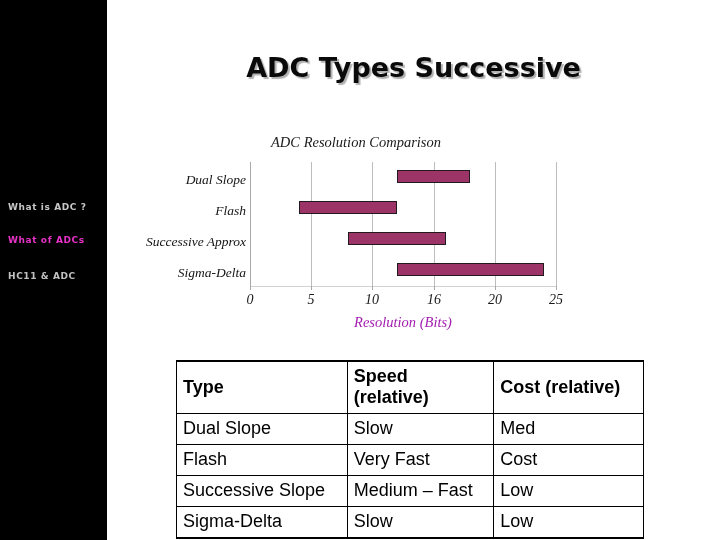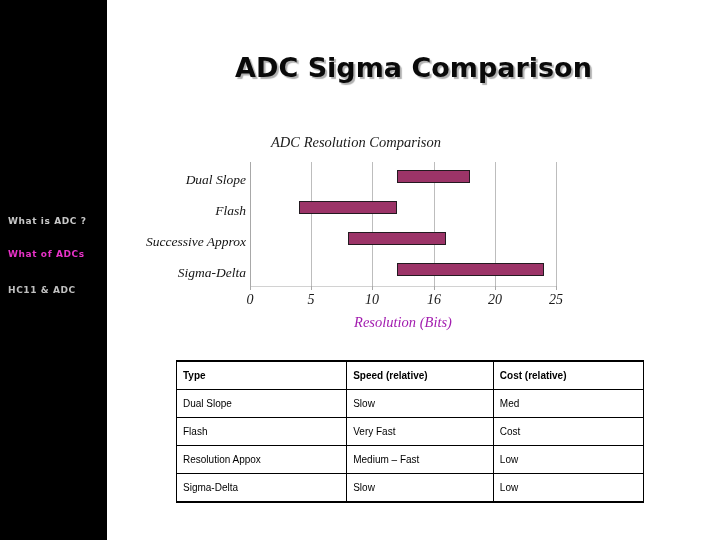--- a/index.html
+++ b/index.html
@@ -31,21 +31,20 @@
     background: #000000;
   }
   .nav-item {
     position: absolute;
     left: 8px;
     font-family: "DejaVu Sans", sans-serif;
     font-size: 9px;
     font-weight: bold;
     letter-spacing: 0.6px;
     white-space: nowrap;
-    margin-top: 14px;
   }
   #nav-0 { top: 202px; color: #c8c8c8; }
   #nav-1 { top: 235px; color: #e832c8; }
   #nav-2 { top: 271px; color: #c0c0c0; }
 
   
   #page-title {
     position: absolute;
     left: 107px;
     top: 52px;
@@ -149,21 +148,21 @@
   }
 
   
   #comparison-table {
     position: absolute;
     left: 176px;
     top: 360px;
     width: 468px;
     border-collapse: collapse;
     font-family: "Liberation Sans", sans-serif;
-    font-size: 10px;
+    font-size: 18px;
     color: #000000;
     background: #ffffff;
   }
   #comparison-table td, #comparison-table th {
     border: 1.4px solid #000000;
     padding: 4px 6px 5px 6px;
     text-align: left;
     font-weight: normal;
     height: 18px;
     vertical-align: middle;
@@ -183,21 +182,21 @@
 <body>
 
 <div id="slide">
 
   <div id="sidebar">
     <div class="nav-item" id="nav-0">What is ADC ?</div>
     <div class="nav-item" id="nav-1">What of ADCs</div>
     <div class="nav-item" id="nav-2">HC11 &amp; ADC</div>
   </div>
 
-  <div id="page-title">ADC Sigma Comparison</div>
+  <div id="page-title">ADC Types Successive</div>
 
   <div id="chart">
 
     <div id="chart-title">ADC Resolution Comparison</div>
 
     <div class="cat-label" style="top: 42px; left: -4px; width: 100px;">Dual Slope</div>
     <div class="cat-label" style="top: 73px; left: -4px; width: 100px;">Flash</div>
     <div class="cat-label" style="top: 104px; left: -4px; width: 100px;">Successive Approx</div>
     <div class="cat-label" style="top: 135px; left: -4px; width: 100px;">Sigma-Delta</div>
 
@@ -248,21 +247,21 @@
         <td>Dual Slope</td>
         <td>Slow</td>
         <td>Med</td>
       </tr>
       <tr>
         <td>Flash</td>
         <td>Very Fast</td>
         <td>Cost</td>
       </tr>
       <tr>
-        <td>Resolution Appox</td>
+        <td>Successive Slope</td>
         <td>Medium – Fast</td>
         <td>Low</td>
       </tr>
       <tr>
         <td>Sigma-Delta</td>
         <td>Slow</td>
         <td>Low</td>
       </tr>
     </tbody>
   </table>

